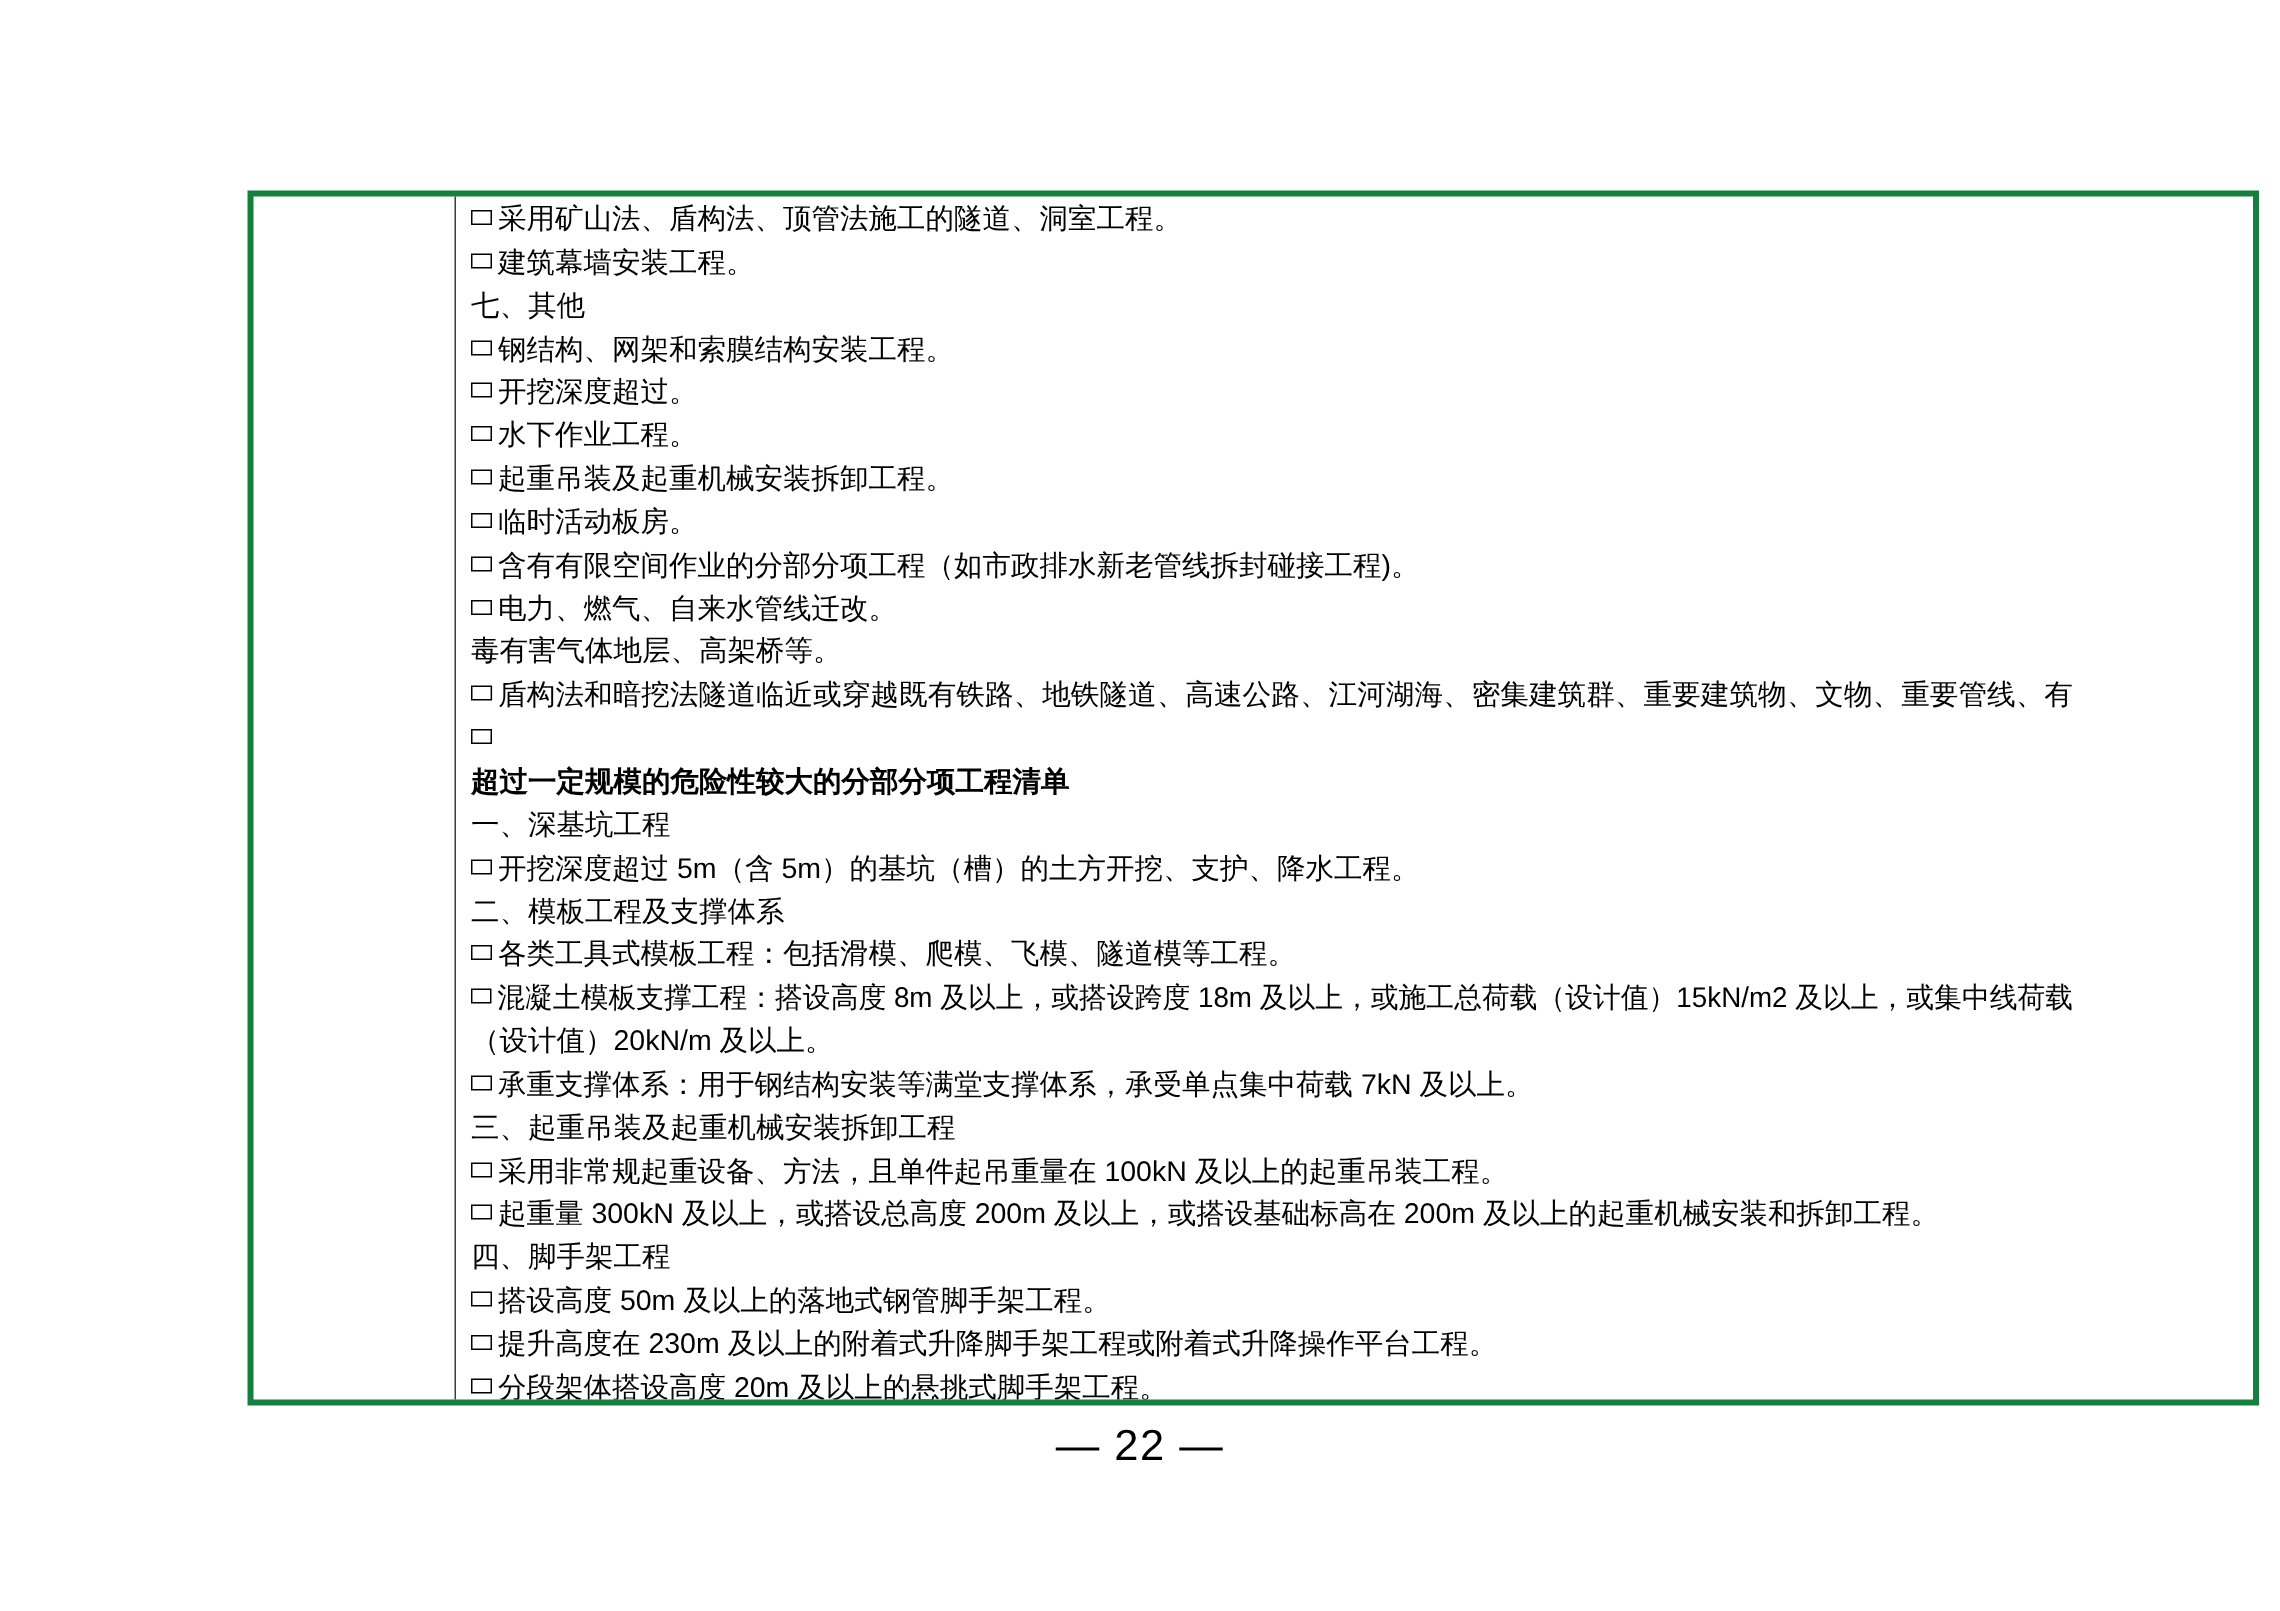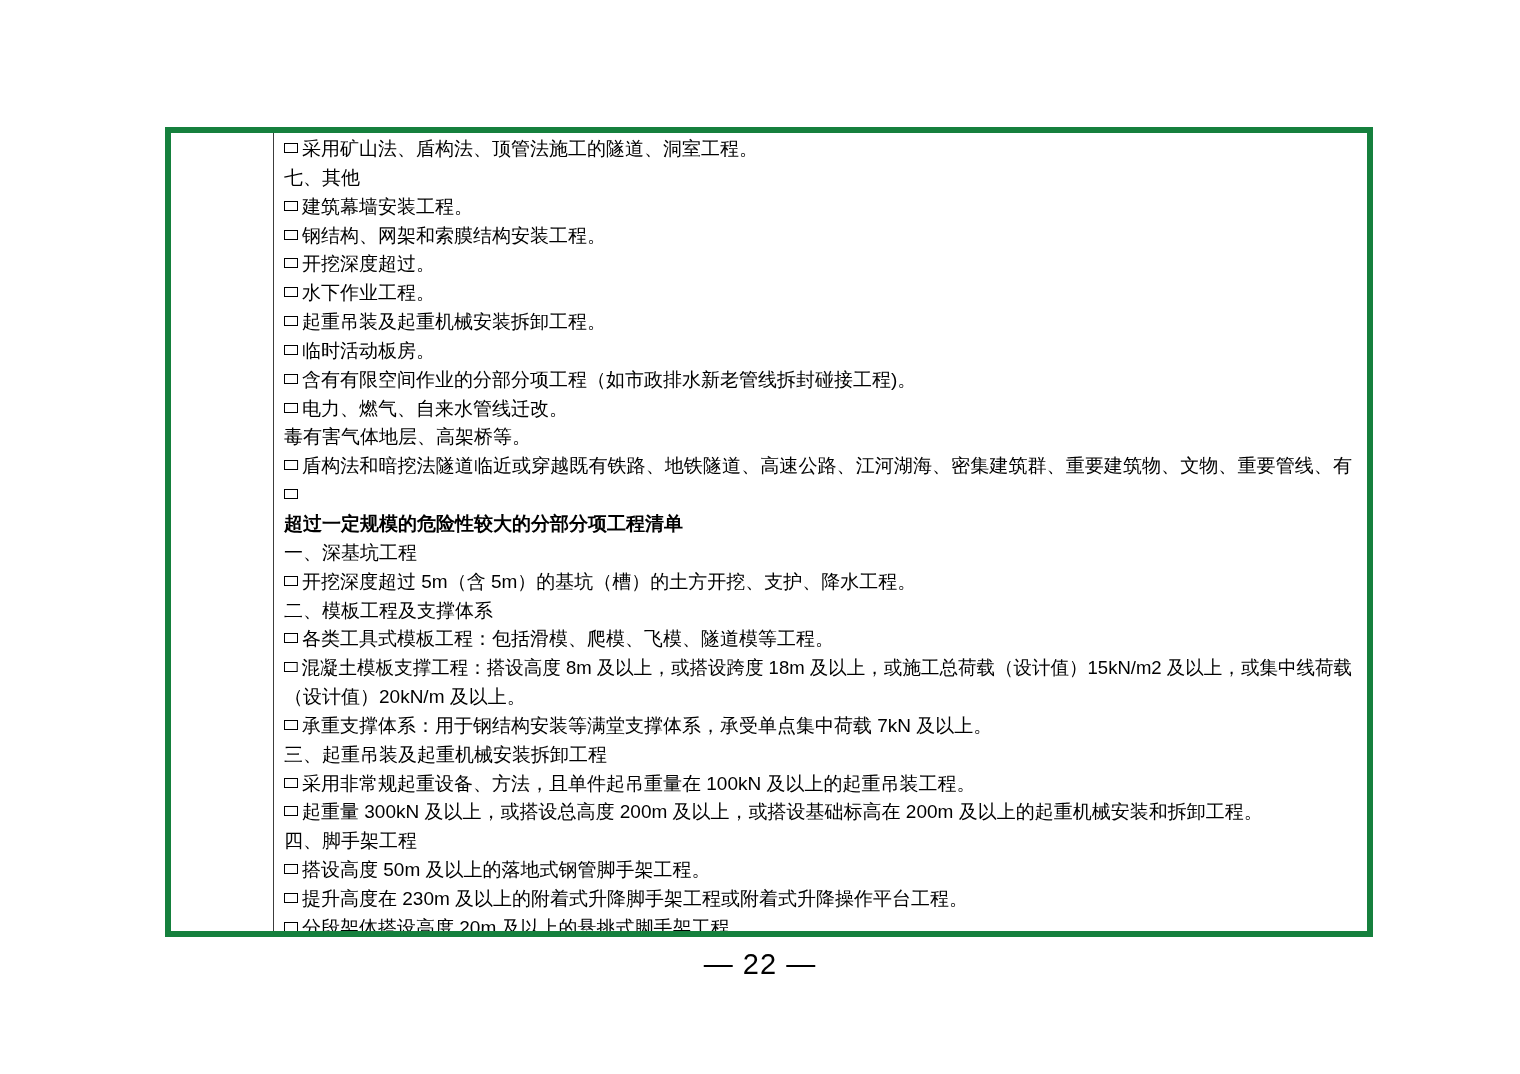--- a/index.html
+++ b/index.html
@@ -19,26 +19,27 @@
     position: absolute;
     left: 0; top: 0;
     width: 1520px;
     height: 1074px;
     background: #ffffff;
   }
   .doc-table {
     position: absolute;
     left: 165px;
     top: 127px;
-    width: 1208px;
+    width: 1341px;
     height: 810px;
-    border: 6px solid #15803d;
+    border: 4px solid #15803d;
     box-sizing: border-box;
     display: flex;
     background: #ffffff;
+    padding-left: 32px;
   }
   .col-left {
     width: 103px;
     border-right: 1px solid #3c3c3c;
     box-sizing: border-box;
     flex: none;
   }
   .col-main {
     flex: 1;
     box-sizing: border-box;
@@ -81,22 +82,22 @@
 </style>
 </head>
 <body>
 
 <div class="page">
 
   <div class="doc-table">
     <div class="col-left"></div>
     <div class="col-main" id="lines">
         <div class="line item"><span class="line-inner"><span class="checkbox"></span><span>采用矿山法、盾构法、顶管法施工的隧道、洞室工程。</span></span></div>
+        <div class="line item"><span class="line-inner"><span class="checkbox"></span><span>建筑幕墙安装工程。</span></span></div>
         <div class="line section"><span class="line-inner"><span>七、其他</span></span></div>
-        <div class="line item"><span class="line-inner"><span class="checkbox"></span><span>建筑幕墙安装工程。</span></span></div>
         <div class="line item"><span class="line-inner"><span class="checkbox"></span><span>钢结构、网架和索膜结构安装工程。</span></span></div>
         <div class="line item"><span class="line-inner"><span class="checkbox"></span><span>开挖深度超过。</span></span></div>
         <div class="line item"><span class="line-inner"><span class="checkbox"></span><span>水下作业工程。</span></span></div>
         <div class="line item"><span class="line-inner"><span class="checkbox"></span><span>起重吊装及起重机械安装拆卸工程。</span></span></div>
         <div class="line item"><span class="line-inner"><span class="checkbox"></span><span>临时活动板房。</span></span></div>
         <div class="line item"><span class="line-inner"><span class="checkbox"></span><span>含有有限空间作业的分部分项工程（如市政排水新老管线拆封碰接工程)。</span></span></div>
         <div class="line item"><span class="line-inner"><span class="checkbox"></span><span>电力、燃气、自来水管线迁改。</span></span></div>
         <div class="line item"><span class="line-inner"><span>毒有害气体地层、高架桥等。</span></span></div>
         <div class="line item justify"><span class="line-inner" style="transform: scaleX(1.0047);"><span class="checkbox"></span><span>盾构法和暗挖法隧道临近或穿越既有铁路、地铁隧道、高速公路、江河湖海、密集建筑群、重要建筑物、文物、重要管线、有</span></span></div>
         <div class="line item"><span class="line-inner"><span class="checkbox"></span></span></div>

